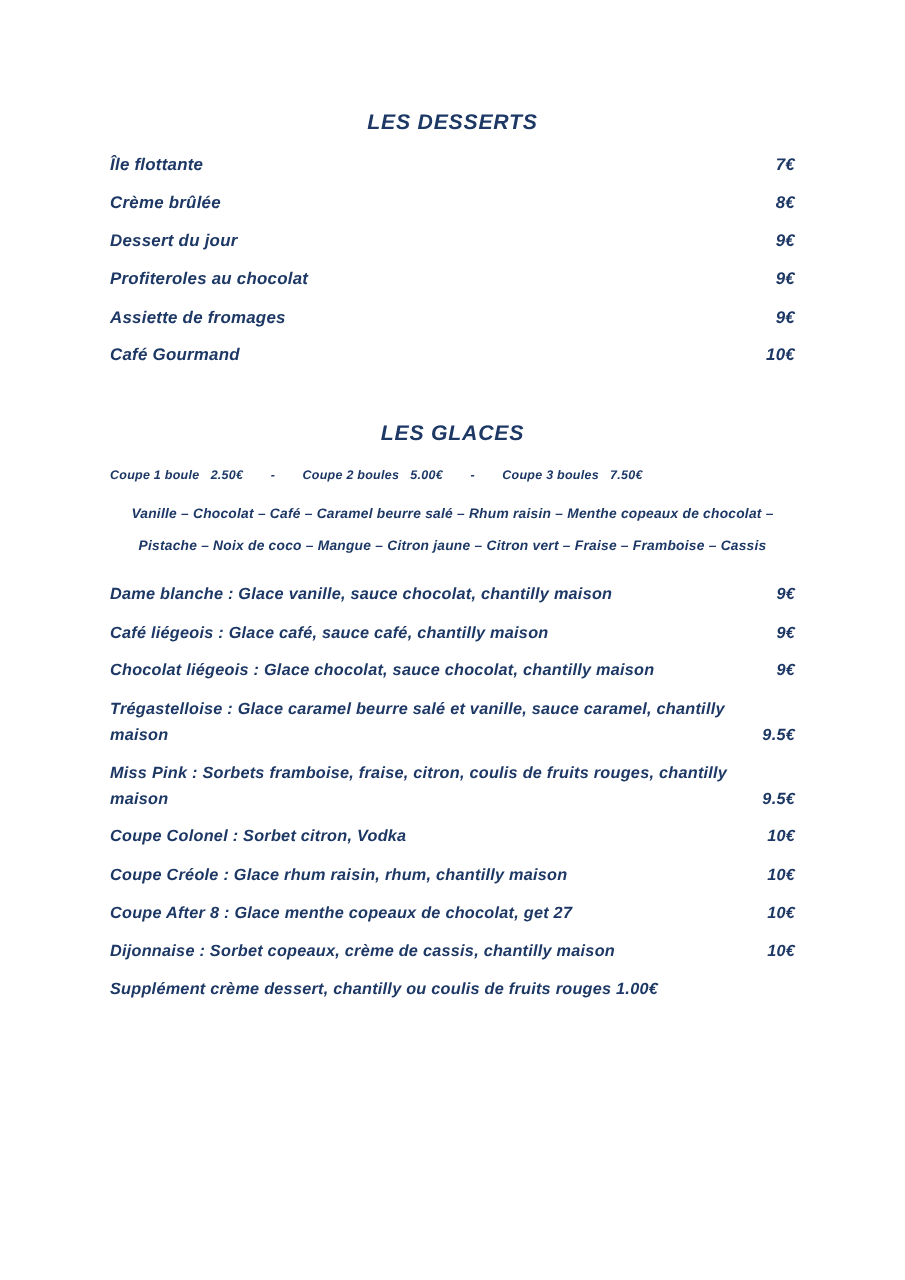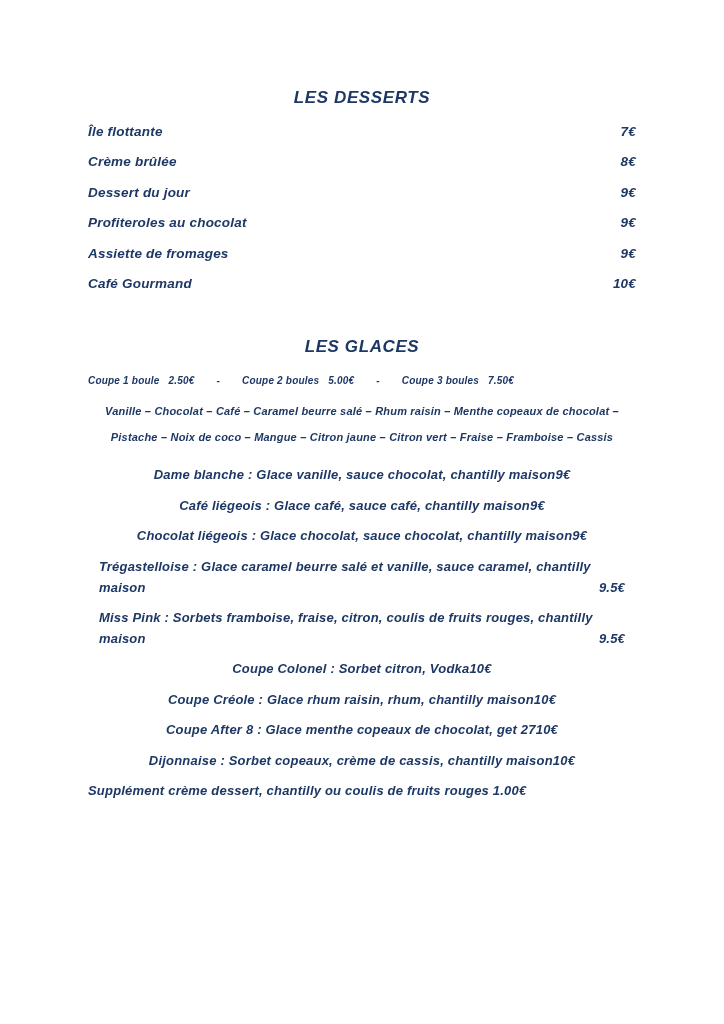--- a/index.html
+++ b/index.html
@@ -62,21 +62,21 @@
     font-size: 11px;
     line-height: 25.5px;
     text-align: center;
     letter-spacing: 0.2px;
   }
 
   
   .coupe-list { margin-top: 14px; }
   .coupe-row {
     display: flex;
-    justify-content: center;
+    justify-content: space-between;
     align-items: flex-end;
     font-size: 13px;
     line-height: 21px;
     letter-spacing: 0.2px;
     margin-bottom: 9.4px;
   }
   .coupe-row .item-name { max-width: 500px; }
   .coupe-row .item-price { white-space: nowrap; }
 
   .supplement-line {

